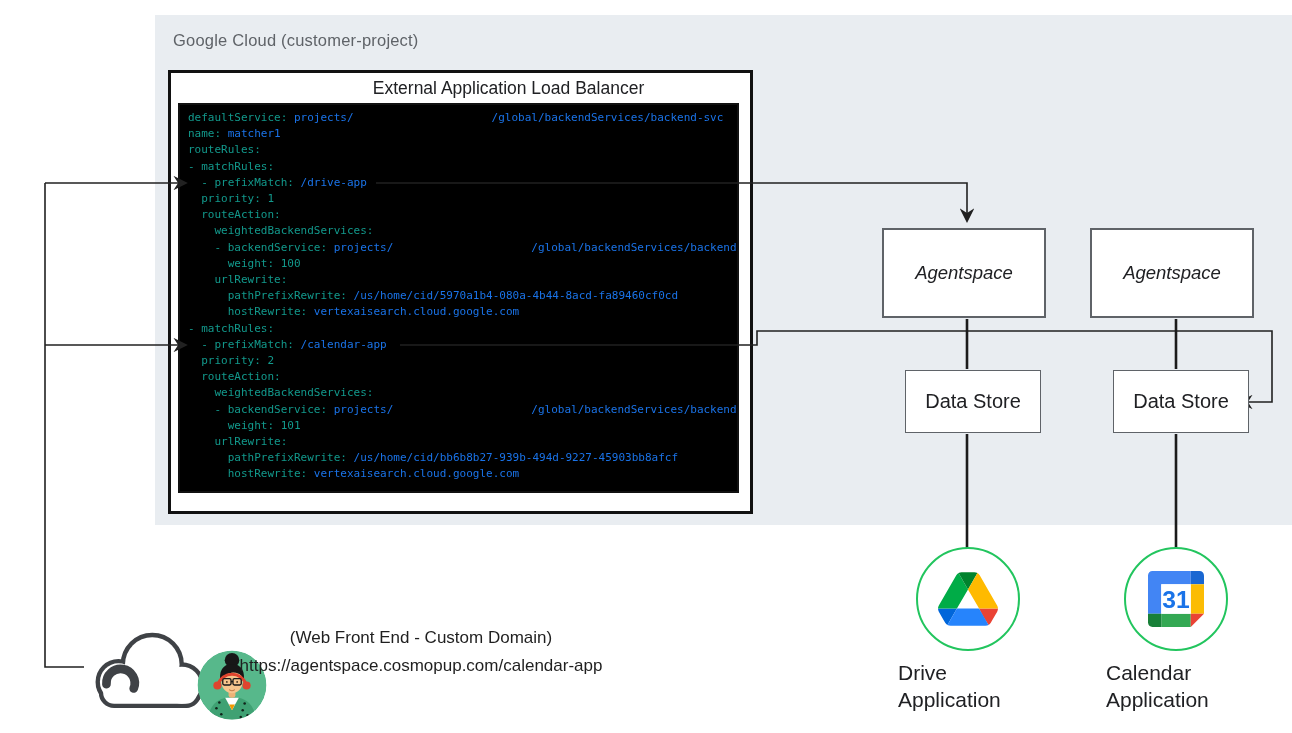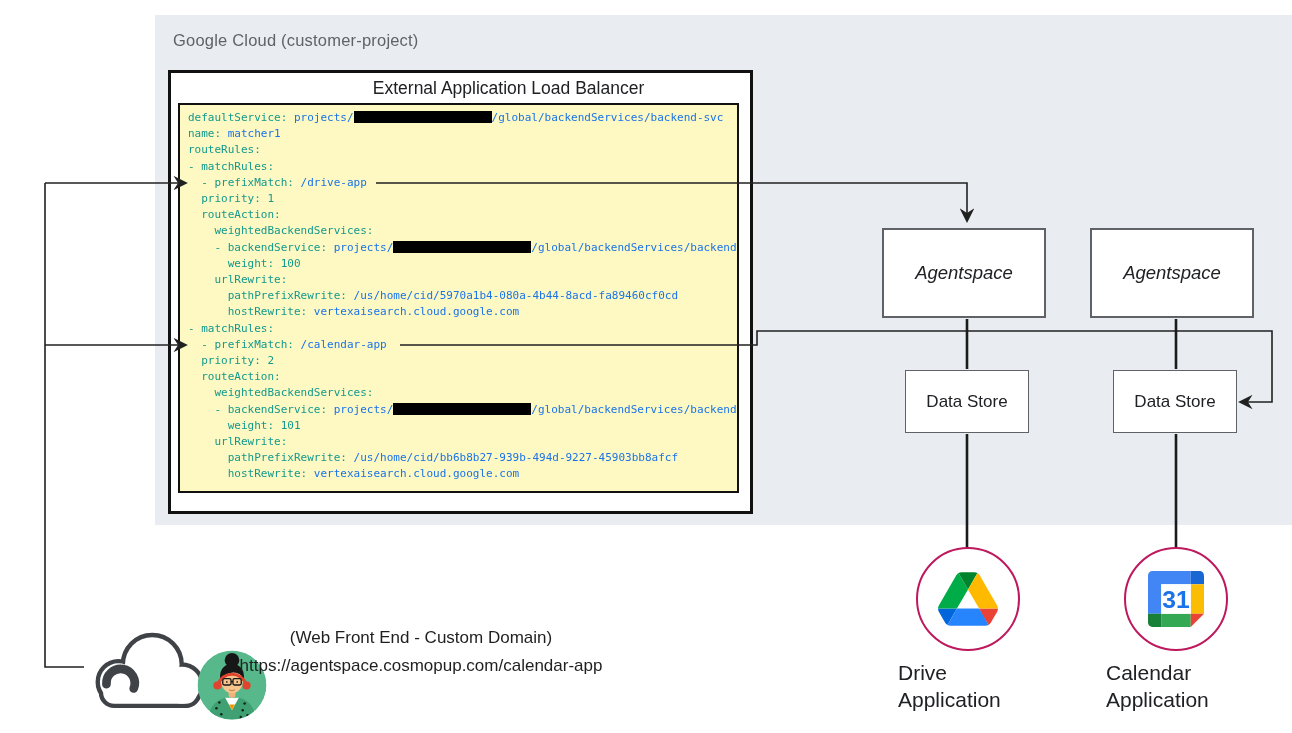--- a/index.html
+++ b/index.html
@@ -9,37 +9,37 @@
 
   
   .gcp-region{left:155px;top:15px;width:1137px;height:510px;background:#e9edf1;}
   .gcp-label{left:173px;top:31px;font-size:16.5px;color:#5f6368;letter-spacing:.2px;}
 
   
   .lb-box{left:168px;top:70px;width:585px;height:444px;background:#ffffff;border:3px solid #111111;box-sizing:border-box;}
   .lb-title{left:168px;top:78px;width:585px;text-align:center;font-size:17.5px;color:#202124;padding-left:48px;}
 
   
-  .code-box{left:178px;top:103px;width:561px;height:390px;background:#fef9c3;border:2px solid #111111;
+  .code-box{left:178px;top:103px;width:561px;height:390px;background:#000000;border:2px solid #111111;
             box-sizing:border-box;padding:5px 0 0 8px;overflow:hidden;}
   .code-line{font-family:"DejaVu Sans Mono",monospace;font-size:11px;line-height:16.2px;white-space:pre;}
   .tok-k{color:#12998c;}
   .tok-n{color:#12998c;}
   .tok-v{color:#1a73e8;}
   .tok-r{display:inline-block;width:138px;height:12px;background:#000000;vertical-align:-2px;}
 
   
   .node{background:#ffffff;border:2px solid #5f6368;box-sizing:border-box;display:flex;align-items:center;justify-content:center;color:#202124;}
   .agentspace{width:164px;height:90px;top:228px;font-style:italic;font-size:18.5px;}
   .as-1{left:882px;} .as-2{left:1090px;}
-  .datastore{width:124px;height:63px;top:370px;font-size:17px;border-width:1.5px;}
+  .datastore{width:136px;height:63px;top:370px;font-size:20px;border-width:1.5px;}
   .ds-1{left:905px;} .ds-2{left:1113px;}
 
   
-  .app-circle{width:104px;height:104px;top:547px;border-radius:50%;background:#ffffff;border:2px solid #be185d;
+  .app-circle{width:104px;height:104px;top:547px;border-radius:50%;background:#ffffff;border:2px solid #22c55e;
               box-sizing:border-box;display:flex;align-items:center;justify-content:center;}
   .ac-1{left:916px;} .ac-2{left:1124px;}
   .app-label{top:659px;width:140px;font-size:21px;line-height:27px;color:#202124;}
   .al-1{left:898px;} .al-2{left:1106px;}
 
   
   .url-block{left:225px;top:624px;width:392px;text-align:center;font-size:17px;line-height:28px;color:#1f1f1f;}
   .cloud-wrap{left:74px;top:623px;width:138px;height:96px;}
   .avatar-wrap{left:197px;top:650px;width:70px;height:70px;}
 

